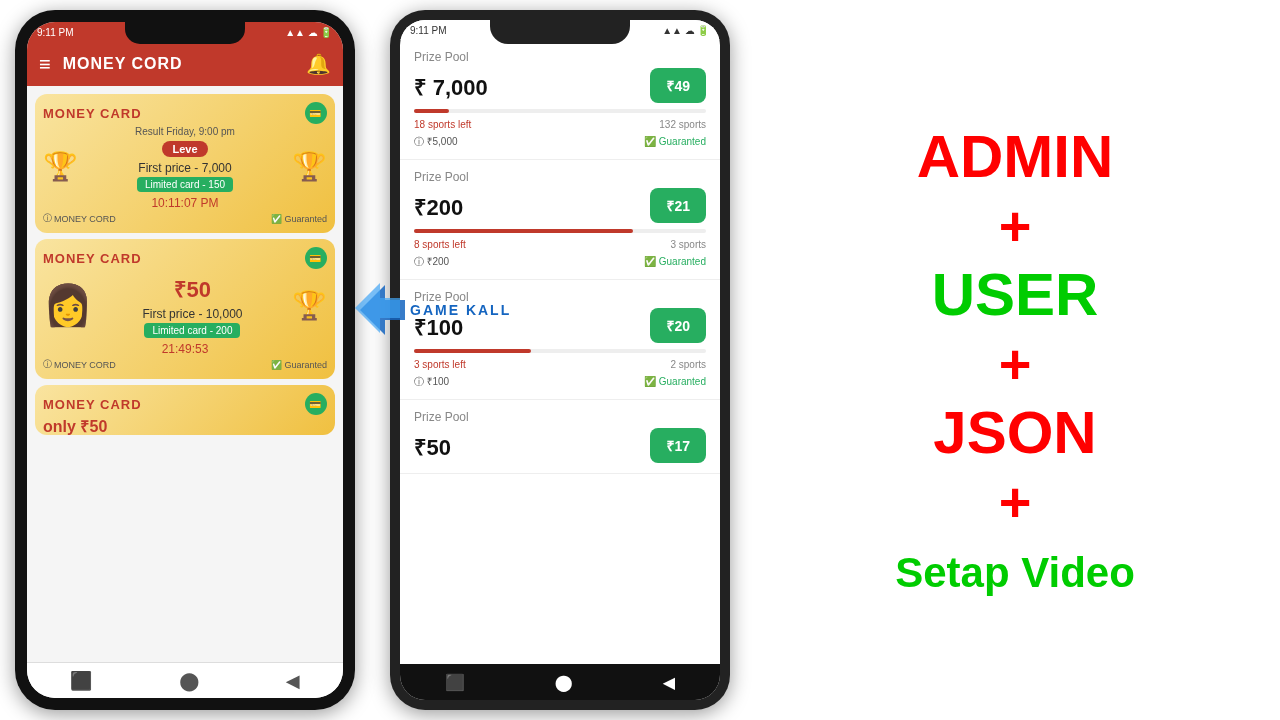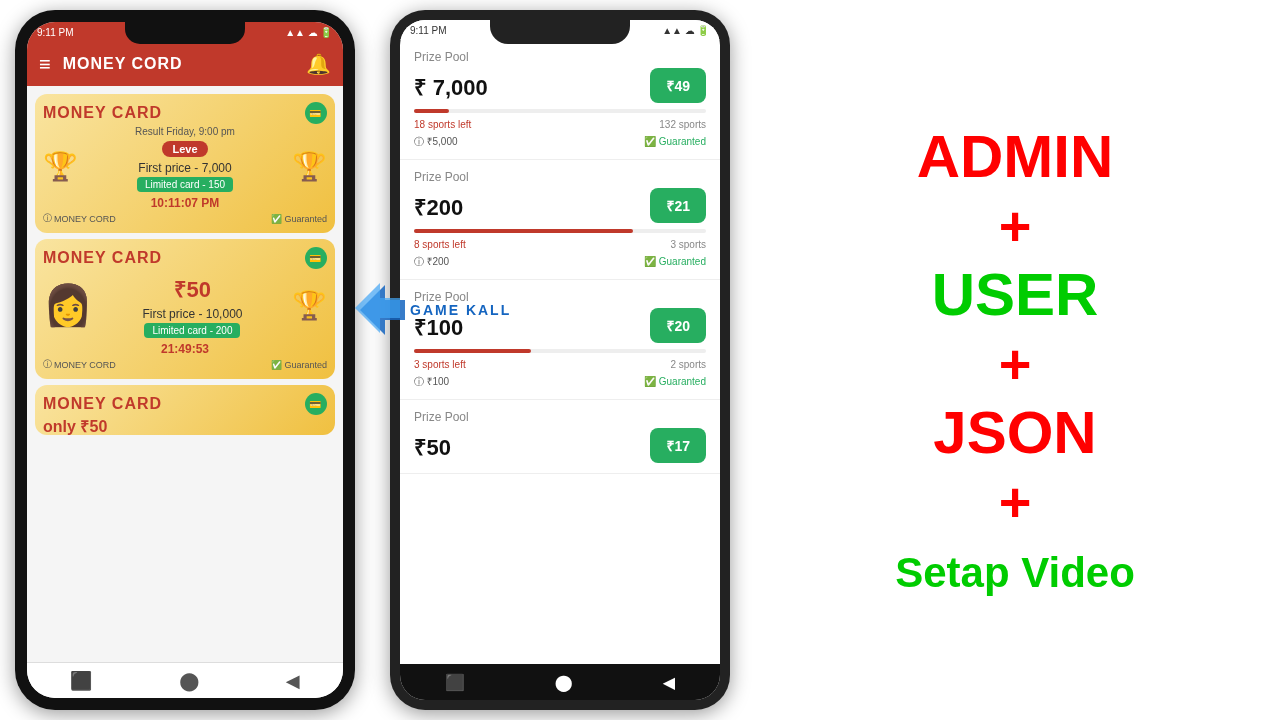--- a/index.html
+++ b/index.html
@@ -113,21 +113,21 @@
     }
 
     .card-header {
       display: flex;
       align-items: center;
       justify-content: space-between;
     }
 
     .card-title {
       color: #c0392b;
-      font-size: 16px;
+      font-size: 13px;
       font-weight: bold;
       letter-spacing: 1px;
     }
 
     .card-money-icon {
       background: #27ae60;
       color: white;
       border-radius: 50%;
       width: 22px;
       height: 22px;
@@ -186,21 +186,21 @@
       margin-top: 2px;
       text-align: right;
     }
 
     .card-footer {
       margin-top: 4px;
     }
     .card-time {
       color: #c0392b;
       font-size: 12px;
-      font-weight: bold;
+      font-weight: normal;
       text-align: center;
     }
     .card-meta {
       display: flex;
       justify-content: space-between;
       align-items: center;
       margin-top: 2px;
     }
     .card-meta-left, .card-meta-right {
       font-size: 9px;

